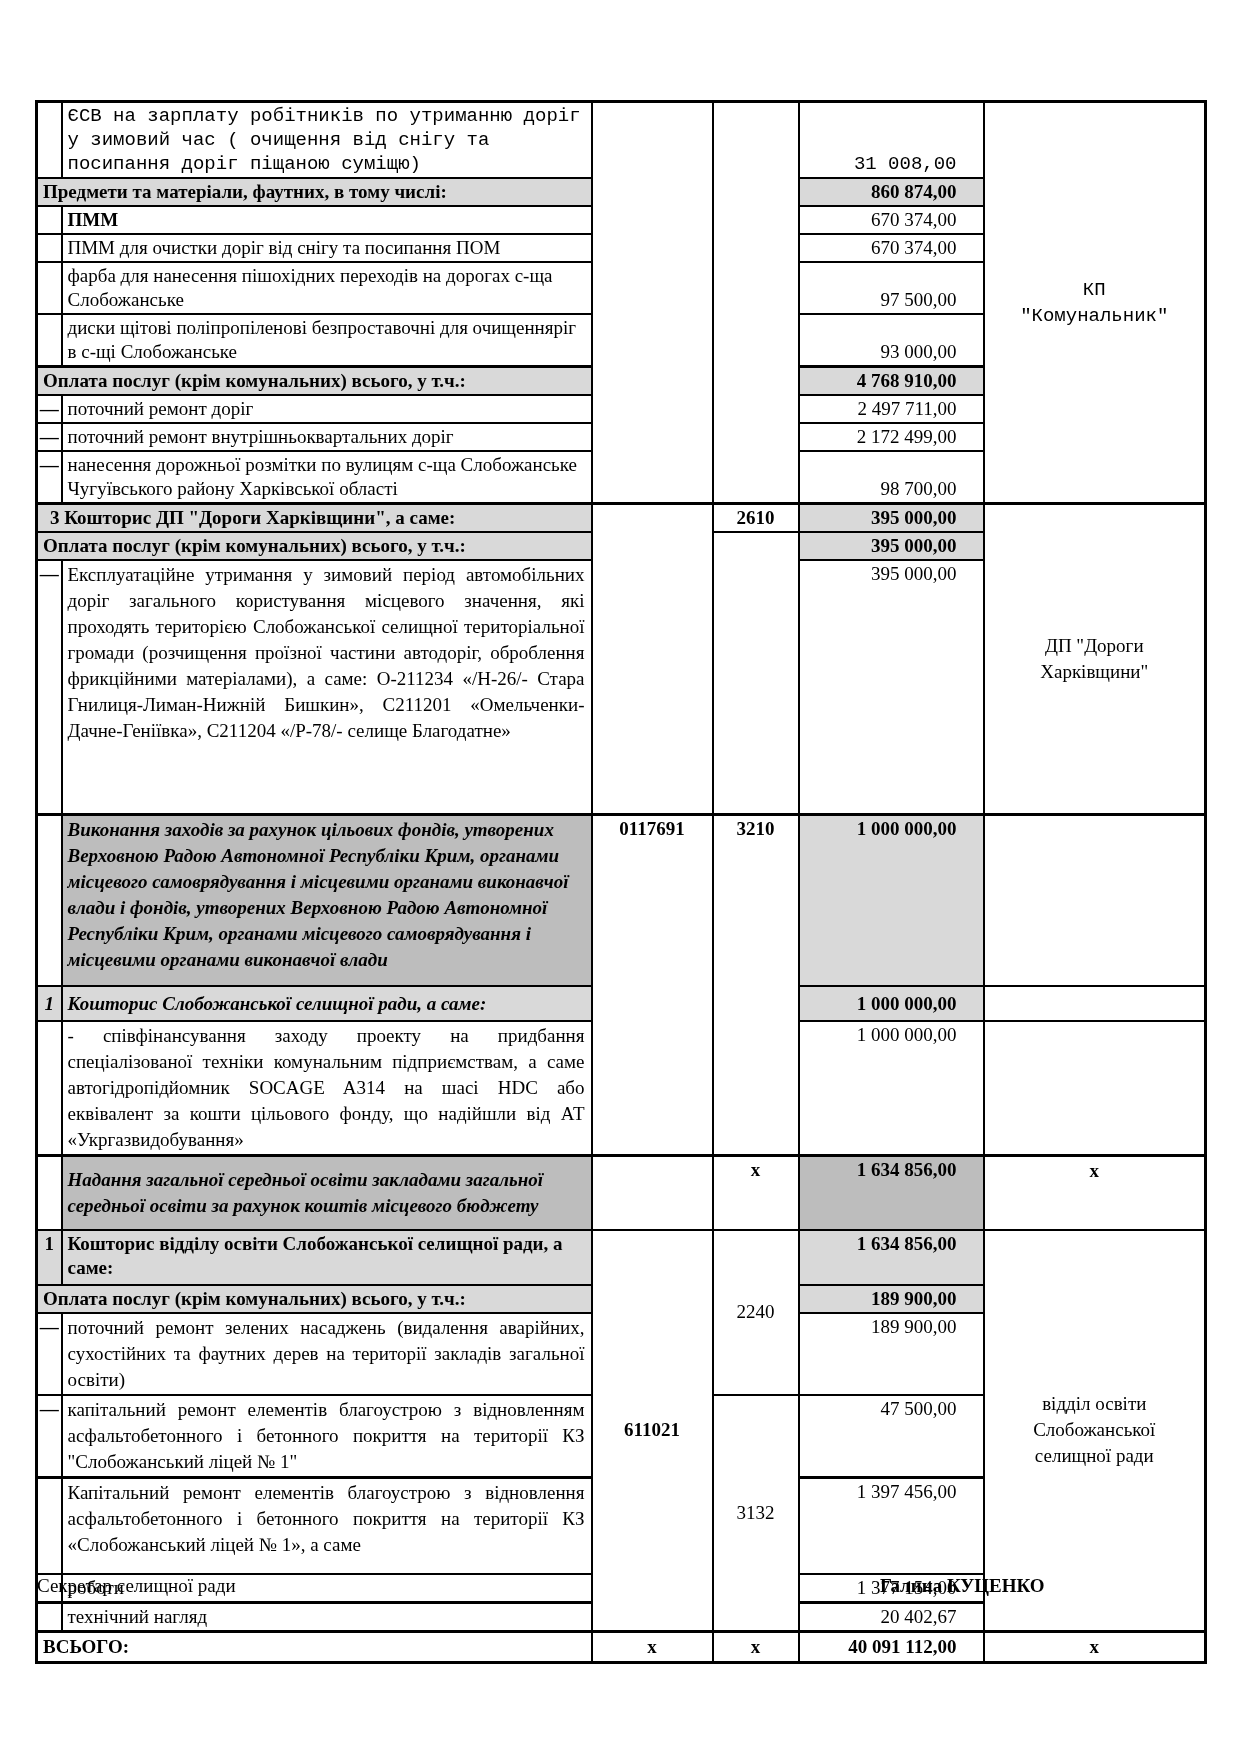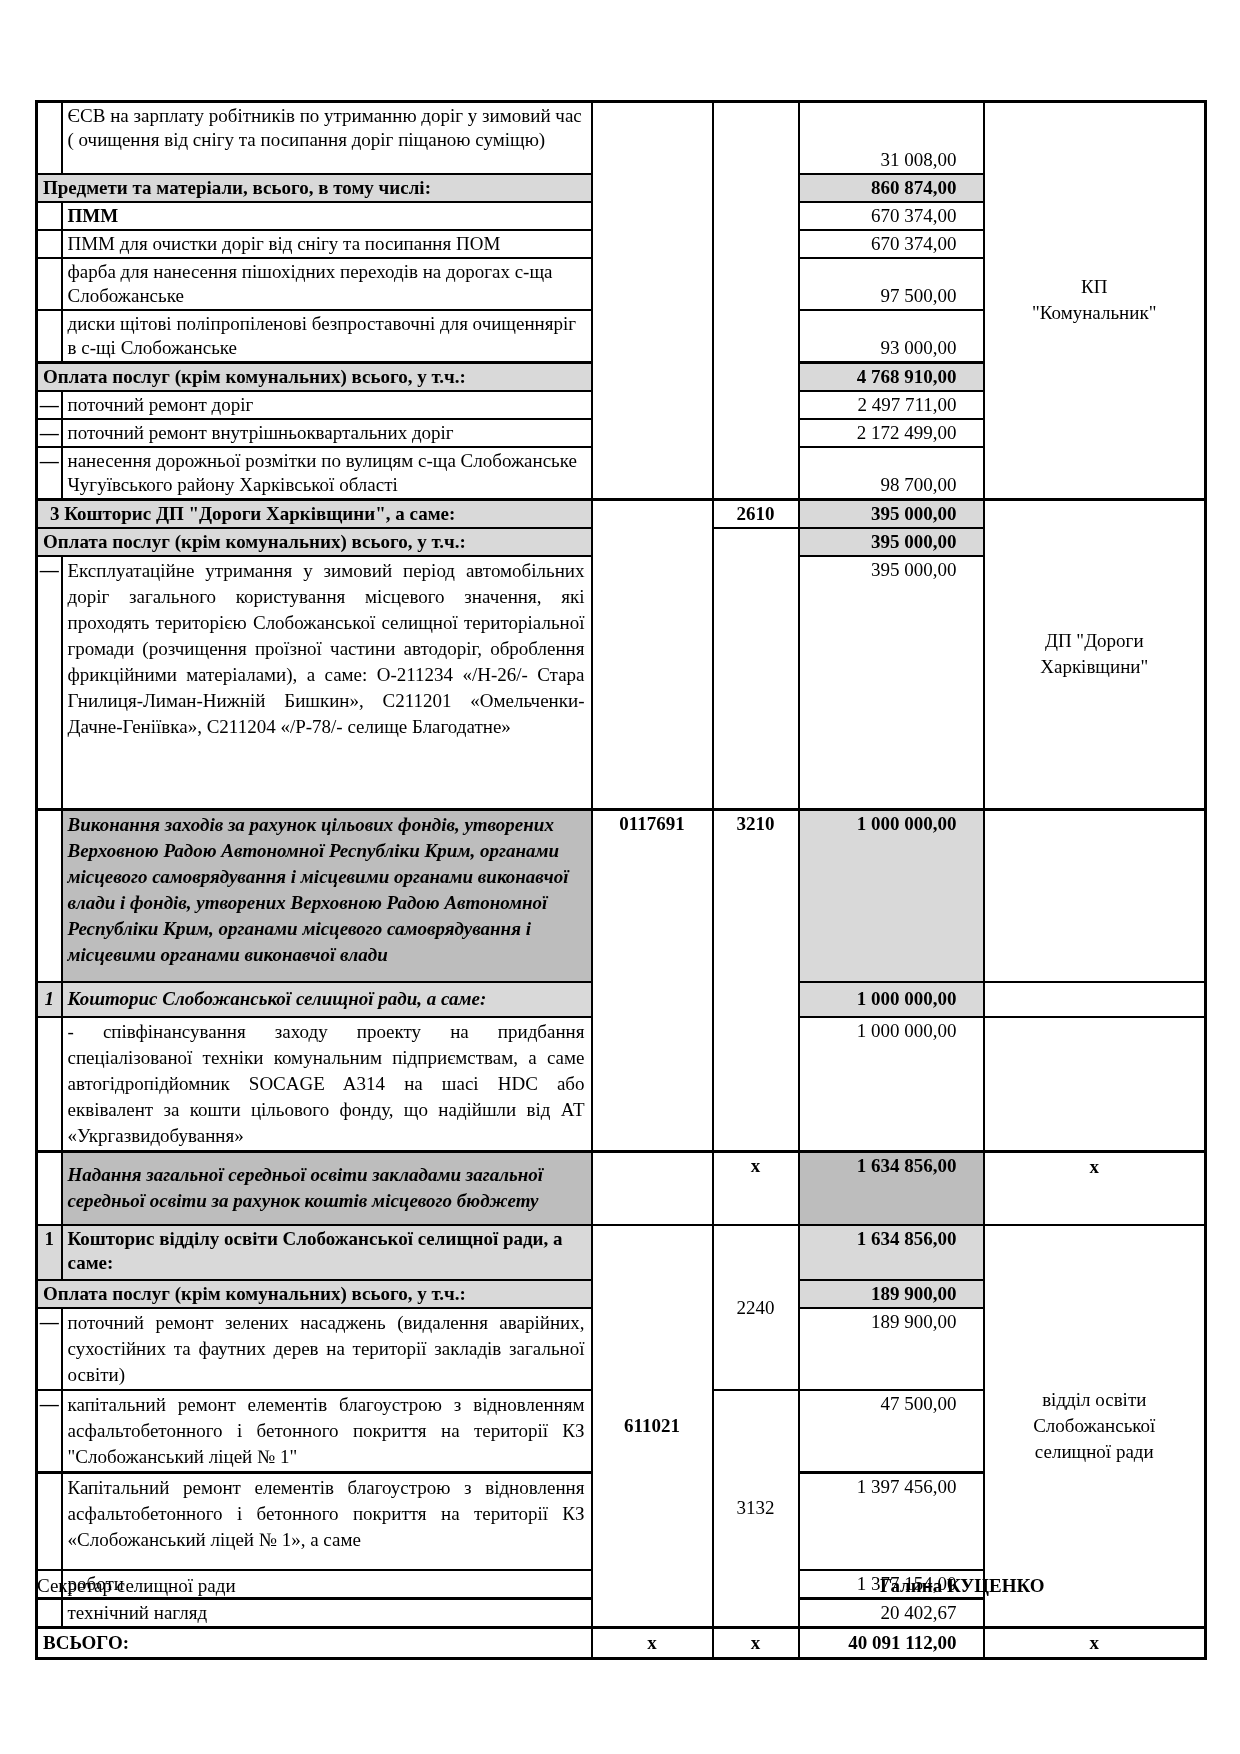--- a/index.html
+++ b/index.html
@@ -38,31 +38,31 @@
   <table class="budget">
     <colgroup>
       <col style="width:25px">
       <col style="width:530px">
       <col style="width:121px">
       <col style="width:86px">
       <col style="width:185px">
       <col style="width:222px">
     </colgroup>
     <tbody>
-        <tr style="height: 72px;">
+        <tr style="height: 72px; font-family: Liberation Mono, monospace;">
           <td class="col-num"></td>
           <td class="col-desc va-top">ЄСВ на зарплату робітників по утриманню доріг у зимовий час ( очищення від снігу та посипання доріг піщаною суміщю)</td>
           <td rowspan="10" class="col-code"></td>
           <td rowspan="10" class="col-kekv"></td>
           <td class="col-amount va-bottom">31 008,00</td>
           <td rowspan="10" class="col-name">КП
 "Комунальник"</td>
         </tr>
         <tr style="height: 24px;">
-          <td colspan="2" class="col-desc bg-light b">Предмети та матеріали, всього, в тому числі:</td>
+          <td colspan="2" class="col-desc bg-light b">Предмети та матеріали, фаутних, в тому числі:</td>
           <td class="col-amount bg-light b">860 874,00</td>
         </tr>
         <tr style="height: 25px;">
           <td class="col-num"></td>
           <td class="col-desc b">ПММ</td>
           <td class="col-amount">670 374,00</td>
         </tr>
         <tr style="height: 25px;">
           <td class="col-num"></td>
           <td class="col-desc">ПММ для очистки доріг від снігу та посипання ПОМ</td>

